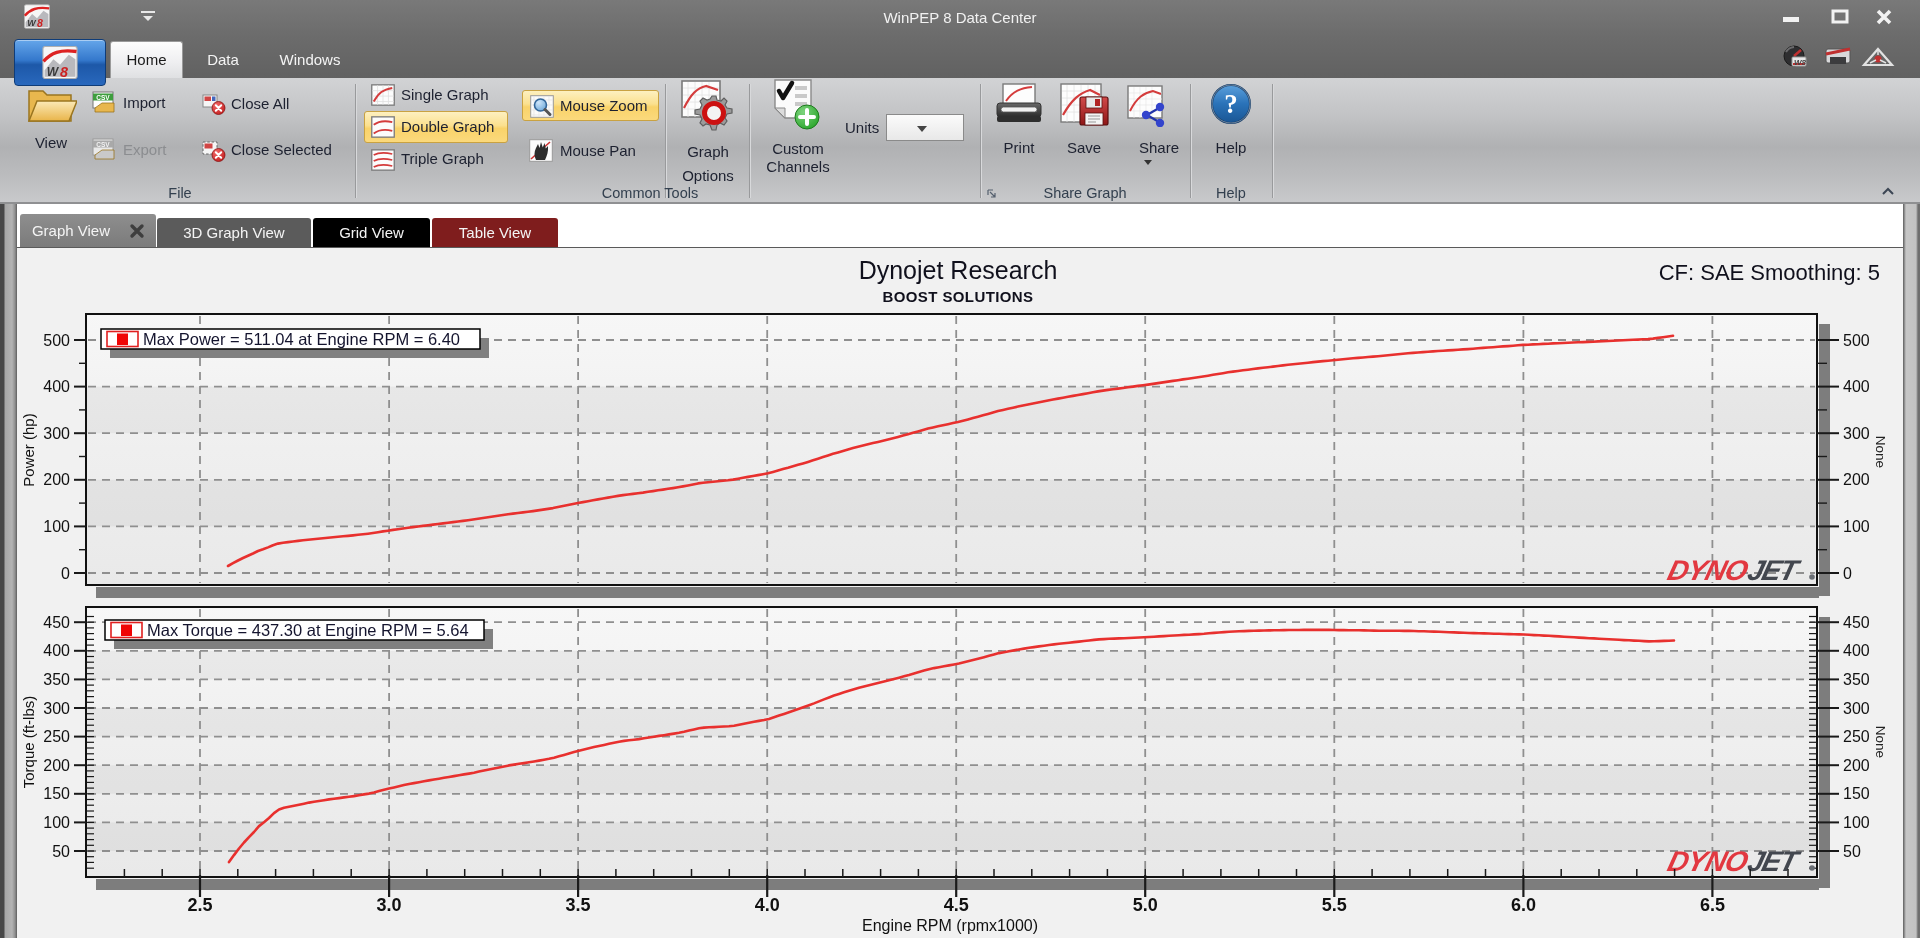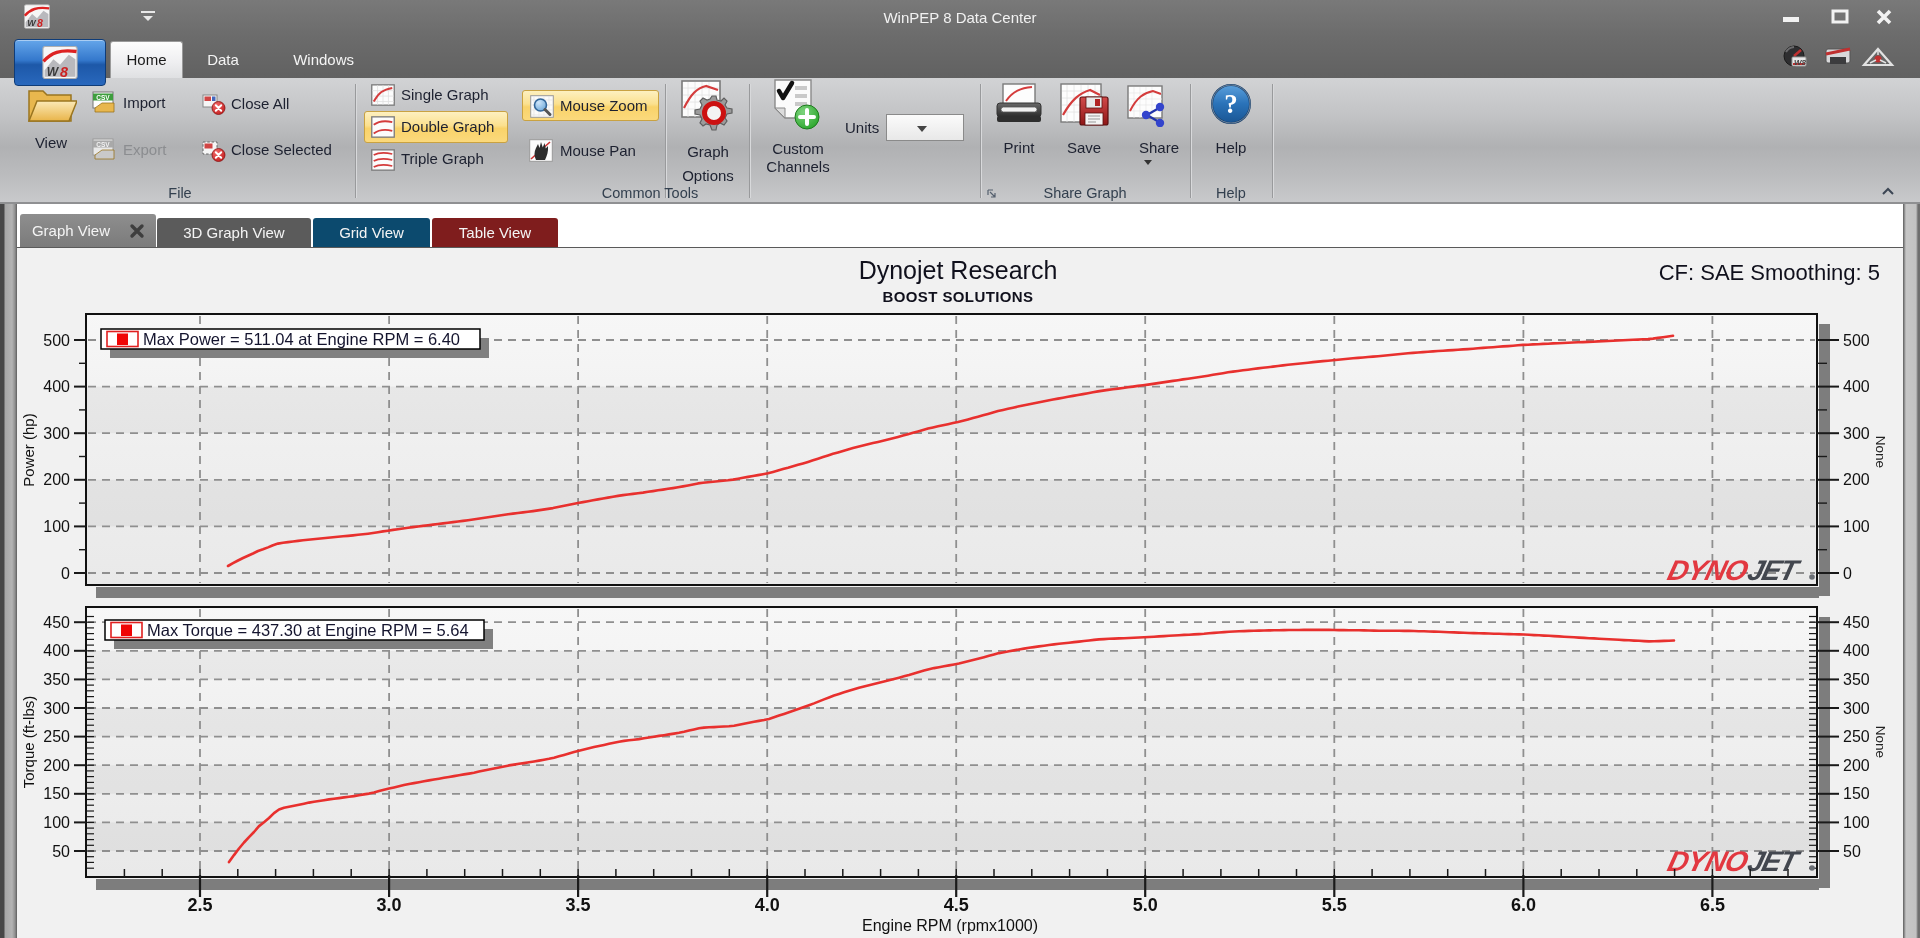--- a/index.html
+++ b/index.html
@@ -63,21 +63,21 @@
 <svg class="abs" style="left:42px;top:46px" width="36" height="33" viewBox="0 0 32 30">
 <rect x="0.5" y="0.5" width="31" height="29" rx="2" fill="#f6f6f6" stroke="#b0b0b0"></rect>
 <path d="M2 22 L10 12 L16 17 L24 8 L30 12 V28 H2 Z" fill="#b9b9bd"></path>
 <path d="M1 14 C8 6,16 3,31 5" fill="none" stroke="#dd2222" stroke-width="3"></path>
 <text x="4" y="27" font-size="11" font-weight="bold" font-style="italic" fill="#3a3a3a" font-family="Liberation Sans">W</text>
 <text x="16" y="28" font-size="13" font-weight="bold" font-style="italic" fill="#cc2222" font-family="Liberation Sans">8</text>
 </svg>
 <div class="abs" style="left:110px;top:41px;width:73px;height:37px;background:linear-gradient(#fdfdfd,#efeff1 55%,#dfe0e2);border-radius:3px 3px 0 0;border:1px solid #9a9a9a;border-bottom:none"></div>
 <div class="abs btnlabel" style="left:110px;top:51px;width:73px;text-align:center;font-size:15px;color:#1a1a1a">Home</div>
 <div class="abs" style="left:188px;top:51px;width:70px;text-align:center;font-size:15px;color:#f4f4f4">Data</div>
-<div class="abs" style="left:266px;top:51px;width:88px;text-align:right;font-size:15px;color:#f4f4f4">Windows</div>
+<div class="abs" style="left:266px;top:51px;width:88px;text-align:center;font-size:15px;color:#f4f4f4">Windows</div>
 <div class="abs sep" style="left:355px"></div>
 <div class="abs sep" style="left:665px"></div>
 <div class="abs sep" style="left:749px"></div>
 <div class="abs sep" style="left:980px"></div>
 <div class="abs sep" style="left:1190px"></div>
 <div class="abs sep" style="left:1272px"></div>
 <svg class="abs" style="left:27px;top:83px" width="50" height="42" viewBox="0 0 50 42">
 <path d="M2 8 L16 8 L20 12 L44 12 L44 38 L2 38 Z" fill="#e8b74e" stroke="#9a7520" stroke-width="1.5"></path>
 <path d="M2 38 L10 18 L50 18 L42 38 Z" fill="url(#gf)" stroke="#9a7520" stroke-width="1.5"></path>
 <defs>
@@ -270,21 +270,21 @@
 <div class="abs btnlabel" style="left:1200px;top:139px;width:62px;text-align:center">Help</div>
 <div class="abs grouplabel" style="left:1151px;width:160px">Help</div>
 <svg class="abs" style="left:1879px;top:185px" width="18" height="14" viewBox="0 0 18 14">
     <path d="M4 9 L9 4 L14 9" fill="none" stroke="#3c4654" stroke-width="2"></path>
   </svg>
 <div class="abs doctab" style="left:20px;width:136px;background:linear-gradient(#8e8e8e,#7b7b7b);"><span style="margin-right:34px">Graph View</span></div>
 <svg class="abs" style="left:129px;top:223px" width="16" height="16" viewBox="0 0 16 16">
     <path d="M3 3 L13 13 M13 3 L3 13" stroke="#3e3e3e" stroke-width="3.4" stroke-linecap="round"></path>
   </svg>
 <div class="abs doctab" style="left:157px;width:154px;background:#5b5b5b;top:218px;height:29px;line-height:29px">3D Graph View</div>
-<div class="abs doctab" style="left:313px;width:117px;background:#0c4a6e;top:218px;height:29px;line-height:29px">Grid View</div>
+<div class="abs doctab" style="left:313px;width:117px;background:#000000;top:218px;height:29px;line-height:29px">Grid View</div>
 <div class="abs doctab" style="left:432px;width:126px;background:#7f1d1d;top:218px;height:29px;line-height:29px">Table View</div>
 <svg width="1886" height="691" viewBox="17 247 1886 691" style="position:absolute;left:17px;top:247px;font-family:'Liberation Sans',sans-serif">
 <defs>
 <linearGradient id="plotbg" x1="0" y1="0" x2="0" y2="1">
         <stop offset="0" stop-color="#f7f7f7"></stop>
         <stop offset="0.5" stop-color="#efefef"></stop>
         <stop offset="1" stop-color="#e9e9e9"></stop>
       </linearGradient>
 </defs>
 <text x="958" y="279" font-size="25" fill="#10101c" text-anchor="middle">Dynojet Research</text>

